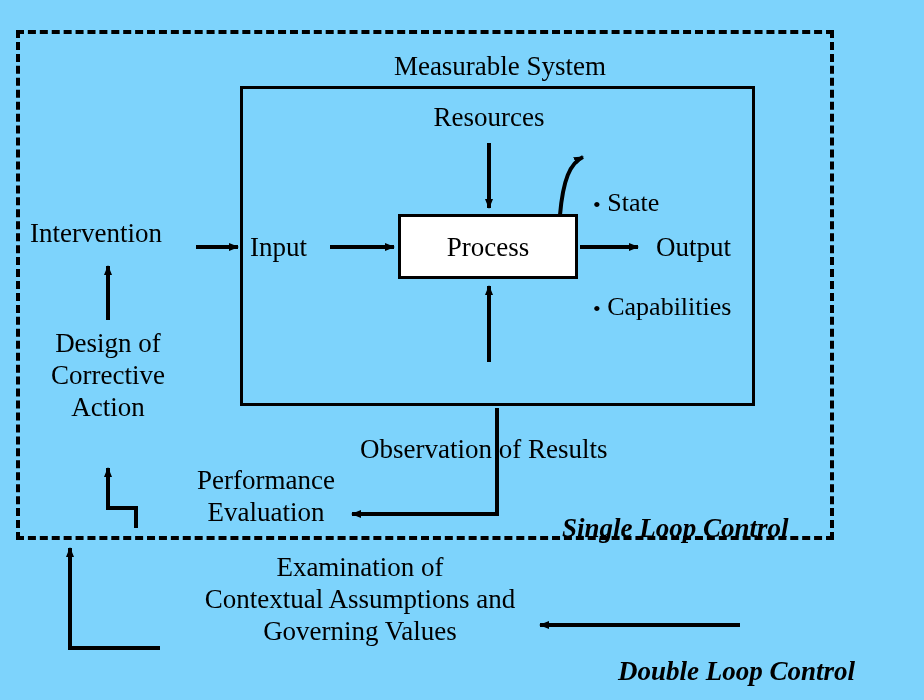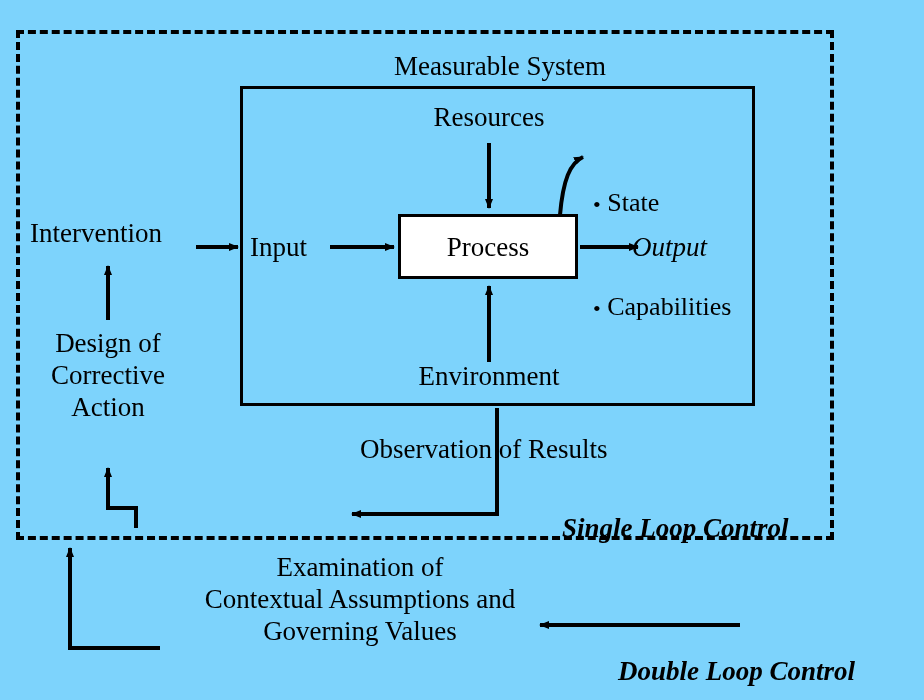--- a/index.html
+++ b/index.html
@@ -121,33 +121,34 @@
   <div class="label center" style="left:390px; top:50px; width:220px;">Measurable System</div>
 
   <div class="label center" style="left:389px; top:101px; width:200px;">Resources</div>
 
   <div class="label" style="left:30px; top:217px;">Intervention</div>
 
   <div class="label" style="left:250px; top:231px;">Input</div>
 
   <div class="label center" style="left:398px; top:231px; width:180px;">Process</div>
 
-  <div class="label" style="left:632px; top:231px;font-style:italic;">Output</div>
+  <div class="label" style="left:656px; top:231px;">Output</div>
 
-  <div class="label center" style="left:389px; top:360px; width:200px;">Environment</div>
 
   <div class="bullet-list" style="left:593px; top:118px;">
     <div><span class="dot">•</span> <span>State</span></div>
     <div><span class="dot">•</span> <span>Capabilities</span></div>
   </div>
 
   <div class="label center" style="left:18px; top:327px; width:180px;">Design of
 Corrective
 Action</div>
 
+  <div class="label center" style="left:166px; top:464px; width:200px;">Performance
+Evaluation</div>
 
   <div class="label" style="left:360px; top:433px;">Observation of Results</div>
 
   <div class="label bold-italic" style="left:562px; top:497px;">Single Loop Control</div>
 
   <div class="label center" style="left:160px; top:551px; width:400px;text-align:center;">Examination of
 Contextual Assumptions and
 Governing Values</div>
 
   <div class="label bold-italic" style="left:618px; top:640px;">Double Loop Control</div>

